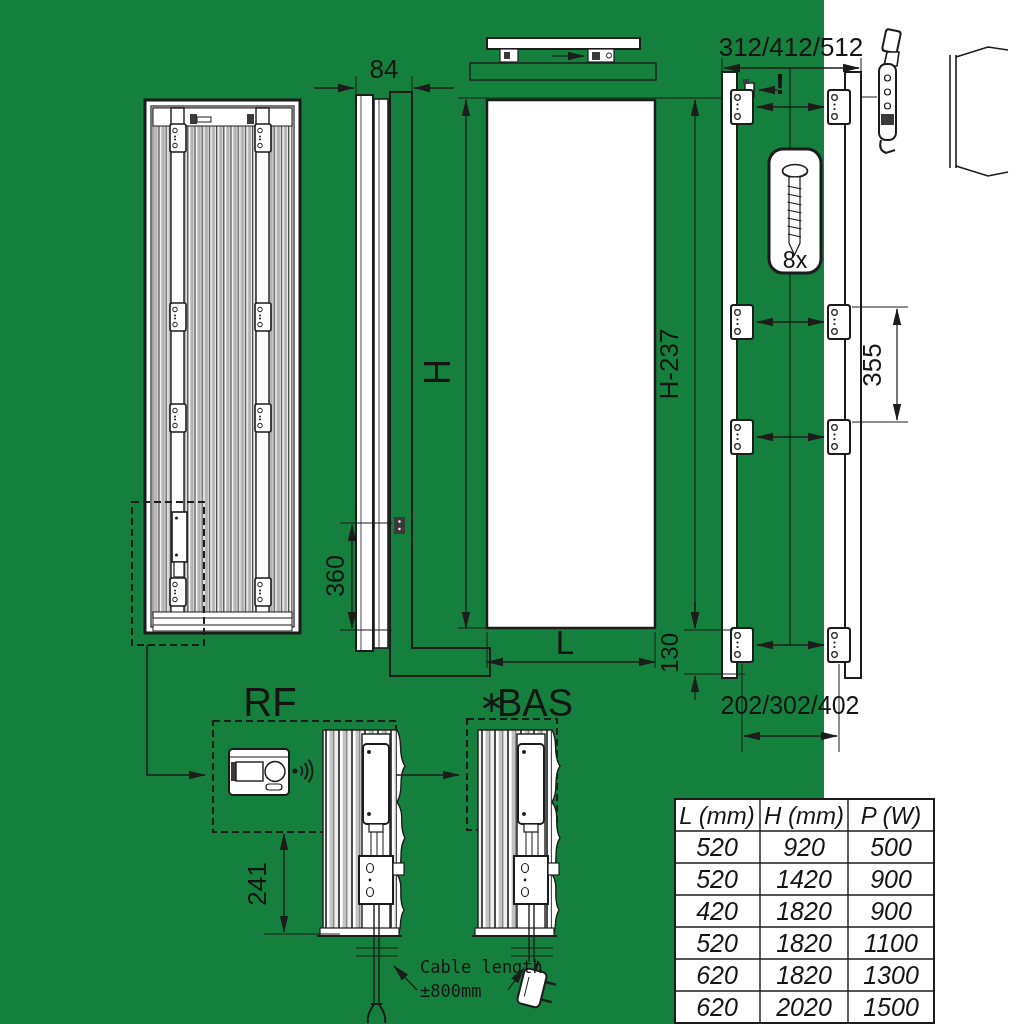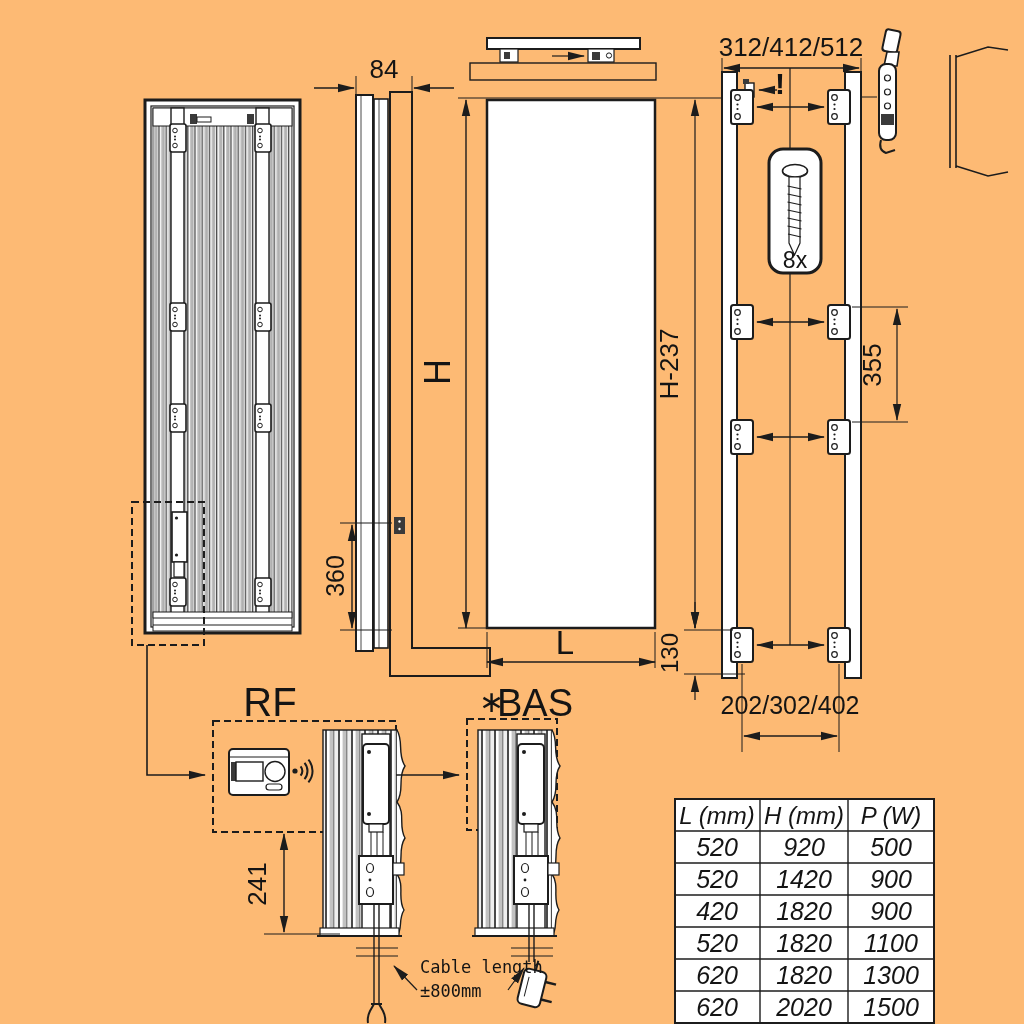--- a/index.html
+++ b/index.html
@@ -1,16 +1,16 @@
 <!DOCTYPE html>
 <html><head>
 <meta charset="utf-8">
 <style>
   html,body{margin:0;padding:0;background:#fff}
-  .wrap{width:1024px;height:1024px;position:relative;background:#fdba74}
+  .wrap{width:824px;height:1024px;position:relative;background:#15803d}
   svg{display:block}
   .ln{stroke:#1c1c1c;fill:none}
   .w08{stroke-width:.8}.w1{stroke-width:1}.w12{stroke-width:1.2}.w14{stroke-width:1.4}
   .w16{stroke-width:1.6}.w2{stroke-width:2}.w25{stroke-width:2.5}.w3{stroke-width:3}
   .wf{fill:#fff}.df{fill:#3a3a3a}.kf{fill:#1c1c1c}
   .dash{stroke-dasharray:7 4}
   .t{font-family:"Liberation Sans",sans-serif;fill:#141414}
   .it{font-style:italic}
   .tech{font-family:"DejaVu Sans Mono",monospace;fill:#141414}
   .b{font-weight:bold}

